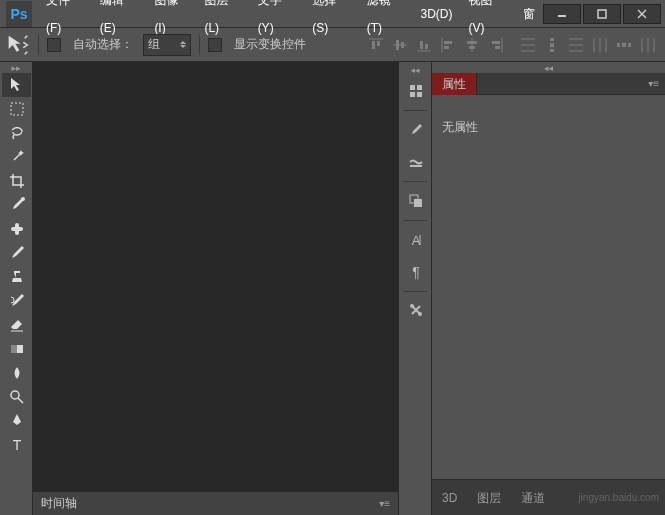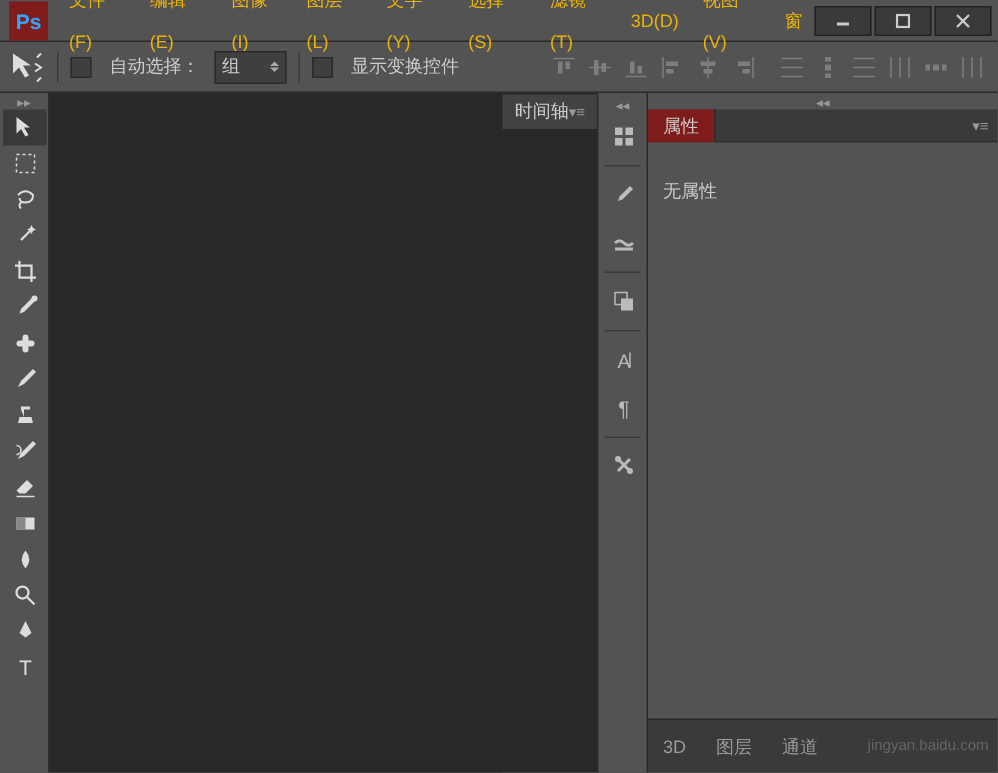--- a/index.html
+++ b/index.html
@@ -1,20 +1,20 @@
 <!DOCTYPE html>
 <html><head>
 <meta charset="utf-8">
 <style>
 *{margin:0;padding:0;box-sizing:border-box;font-family:"Microsoft YaHei",sans-serif;user-select:none}
 body{width:665px;height:515px;background:#535353;overflow:hidden;font-size:12px;color:#ccc}
 .titlebar{height:28px;background:#535353;display:flex;align-items:center;border-bottom:1px solid #2a2a2a}
-.ps-logo{width:26px;height:26px;background:#7f1d1d;color:#31a8ff;font-weight:bold;font-size:14px;display:flex;align-items:center;justify-content:center;margin:4px 6px}
+.ps-logo{width:26px;height:26px;background:#404040;color:#31a8ff;font-weight:bold;font-size:14px;display:flex;align-items:center;justify-content:center;margin:4px 6px}
 .menu-items{display:flex;align-items:center;flex:1}
-.menu-item{padding:0 8px;color:#eab308;cursor:pointer;line-height:28px}
+.menu-item{padding:0 8px;color:#ffffff;cursor:pointer;line-height:28px}
 .win-controls{display:flex;align-items:center;gap:2px;padding-right:4px}
 .win-btn{width:38px;height:20px;background:#3a3a3a;display:flex;align-items:center;justify-content:center;color:#ccc;border:1px solid #222;cursor:pointer}
 .win-btn svg{width:10px;height:10px}
 .optionsbar{height:34px;background:#535353;display:flex;align-items:center;padding:0 6px;border-bottom:1px solid #2a2a2a;gap:4px}
 .opt-move{width:24px;height:24px;display:flex;align-items:center;justify-content:center}
 .opt-sep{width:1px;height:20px;background:#3a3a3a;margin:0 4px}
 .checkbox{width:14px;height:14px;border:1px solid #2a2a2a;background:#3f3f3f}
 .opt-label{color:#ccc;margin-left:8px}
 .select-box{background:#3f3f3f;border:1px solid #2a2a2a;padding:2px 4px;display:flex;align-items:center;gap:20px;height:22px;margin-left:6px}
 .select-arrow{display:flex;flex-direction:column;gap:1px}
@@ -24,21 +24,21 @@
 .align-group{display:flex;gap:2px;margin-left:auto}
 .align-btn{width:22px;height:22px;display:flex;align-items:center;justify-content:center;opacity:.35}
 .align-btn svg{width:16px;height:16px}
 .workspace{display:flex;height:calc(515px - 28px - 34px)}
 .toolbox{width:33px;background:#535353;border-right:1px solid #2a2a2a;display:flex;flex-direction:column}
 .toolbox-handle{height:11px;display:flex;align-items:center;justify-content:center}
 .dbl-arrow{font-size:9px;color:#999}
 .tool{width:29px;height:24px;margin:0 2px;display:flex;align-items:center;justify-content:center;cursor:pointer;position:relative}
 .tool.active{background:#3a3a3a}
 .tool svg{width:18px;height:18px}
-.canvas-area{flex:1;display:flex;flex-direction:row;background:#282828;border-right:1px solid #2a2a2a}
+.canvas-area{flex:1;display:flex;flex-direction:column;background:#282828;border-right:1px solid #2a2a2a}
 .canvas-main{flex:1;background:#282828}
 .timeline-bar{height:24px;background:#424242;border-top:1px solid #2a2a2a;display:flex;align-items:center;padding:0 8px;color:#ccc}
 .timeline-menu{margin-left:auto;font-size:10px;color:#999}
 .mid-icons{width:33px;background:#535353;border-right:1px solid #2a2a2a;display:flex;flex-direction:column;padding-top:2px}
 .mid-handle{height:11px;display:flex;align-items:center;justify-content:center}
 .mid-icon{width:29px;height:30px;margin:1px 2px;display:flex;align-items:center;justify-content:center;cursor:pointer}
 .mid-icon svg{width:18px;height:18px}
 .mid-sep{height:1px;background:#3a3a3a;margin:3px 4px}
 .right-panels{width:233px;background:#535353;display:flex;flex-direction:column}
 .panel-handle{height:11px;display:flex;align-items:center;justify-content:center;background:#535353}

